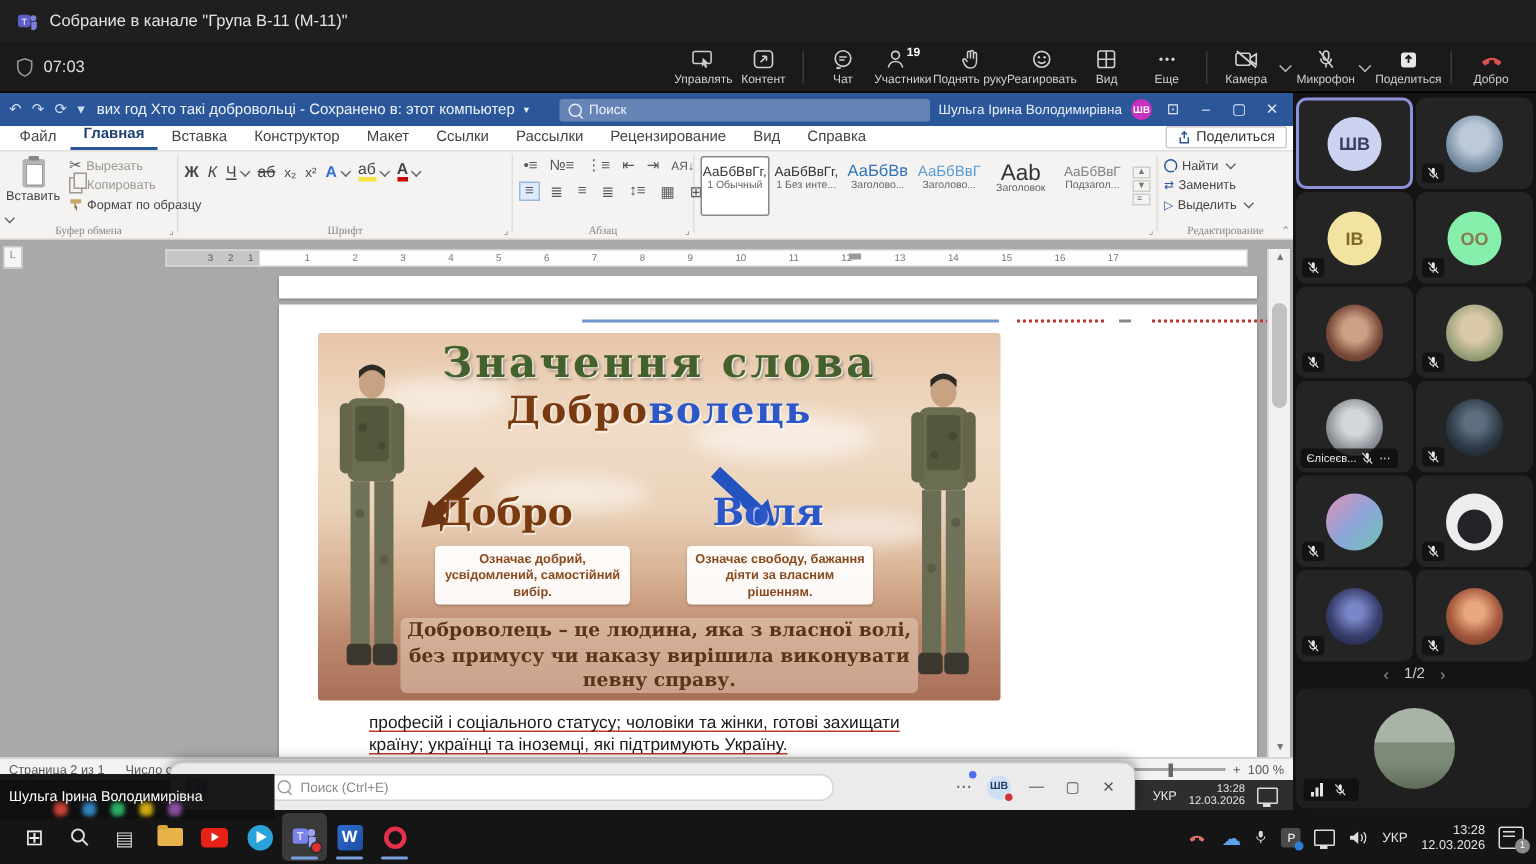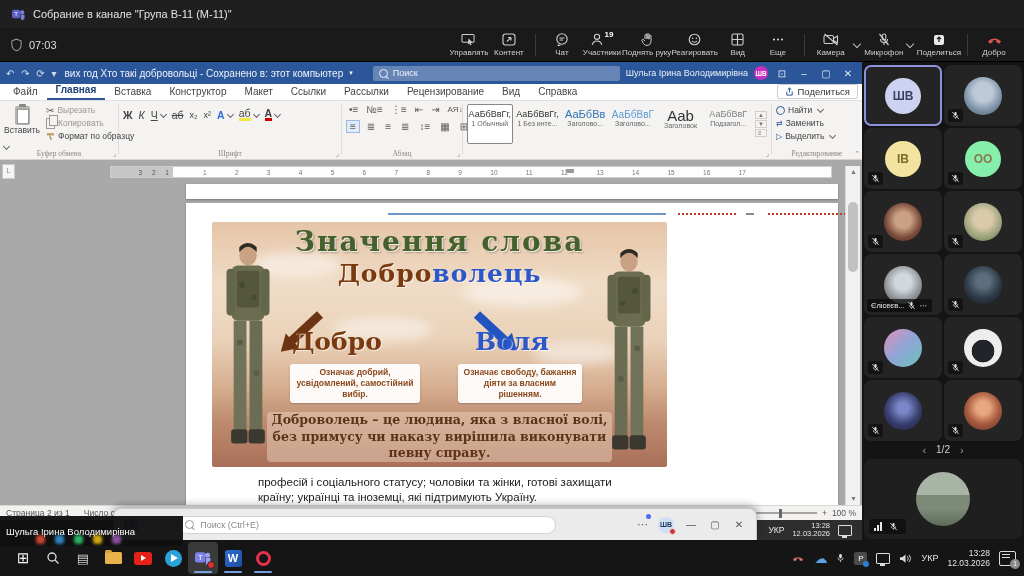--- a/index.html
+++ b/index.html
@@ -96,21 +96,21 @@
   .p-box{position:absolute;top:142px;background:rgba(255,255,255,.93);border-radius:3px;padding:3px 4px;font-size:8.5px;font-weight:bold;color:#8a4a1e;text-align:center;line-height:1.3;box-shadow:0 1px 2px rgba(0,0,0,.2);}
   #p-box-l{left:78px;width:122px;}
   #p-box-r{left:246px;width:116px;}
   #p-def{left:55px;top:190px;width:345px;text-align:center;font-family:"DejaVu Serif",serif;font-weight:bold;font-size:12.5px;color:#5a3318;line-height:1.32;background:rgba(240,219,202,.45);border-radius:4px;}
   .soldier{position:absolute;width:64px;height:225px;}
   #sold-l{left:4px;top:18px;}
   #sold-r{right:6px;top:24px;transform:scaleX(-1);}
 
   
   #docpara{left:60px;top:272px;width:560px;font-size:11.5px;color:#1a1a1a;line-height:15px;}
-  #docpara div{text-decoration-color:#c0392b;text-underline-offset:2px;margin-left:12px;}
+  #docpara div{text-decoration:underline;text-decoration-color:#c0392b;text-underline-offset:2px;}
 
   
   #w-scroll{left:845px;top:104px;width:15px;height:339px;background:#f1f1f1;border-left:1px solid #d9d9d9;box-sizing:border-box;}
   #w-scroll .arr{width:15px;height:12px;color:#777;font-size:7px;text-align:center;line-height:12px;}
   #w-thumb{position:absolute;left:2px;top:36px;width:10px;height:70px;background:#c1c1c1;border-radius:5px;}
   #w-scroll .arr.bot{position:absolute;bottom:0;}
 
   
   #w-status{left:0;top:443px;width:862px;height:15px;background:#f3f2f1;border-top:1px solid #d8d6d3;display:flex;align-items:center;font-size:8.5px;color:#555;box-sizing:border-box;padding:0 6px;gap:14px;}
   #w-zoom{margin-left:auto;display:flex;align-items:center;gap:5px;color:#555;}

